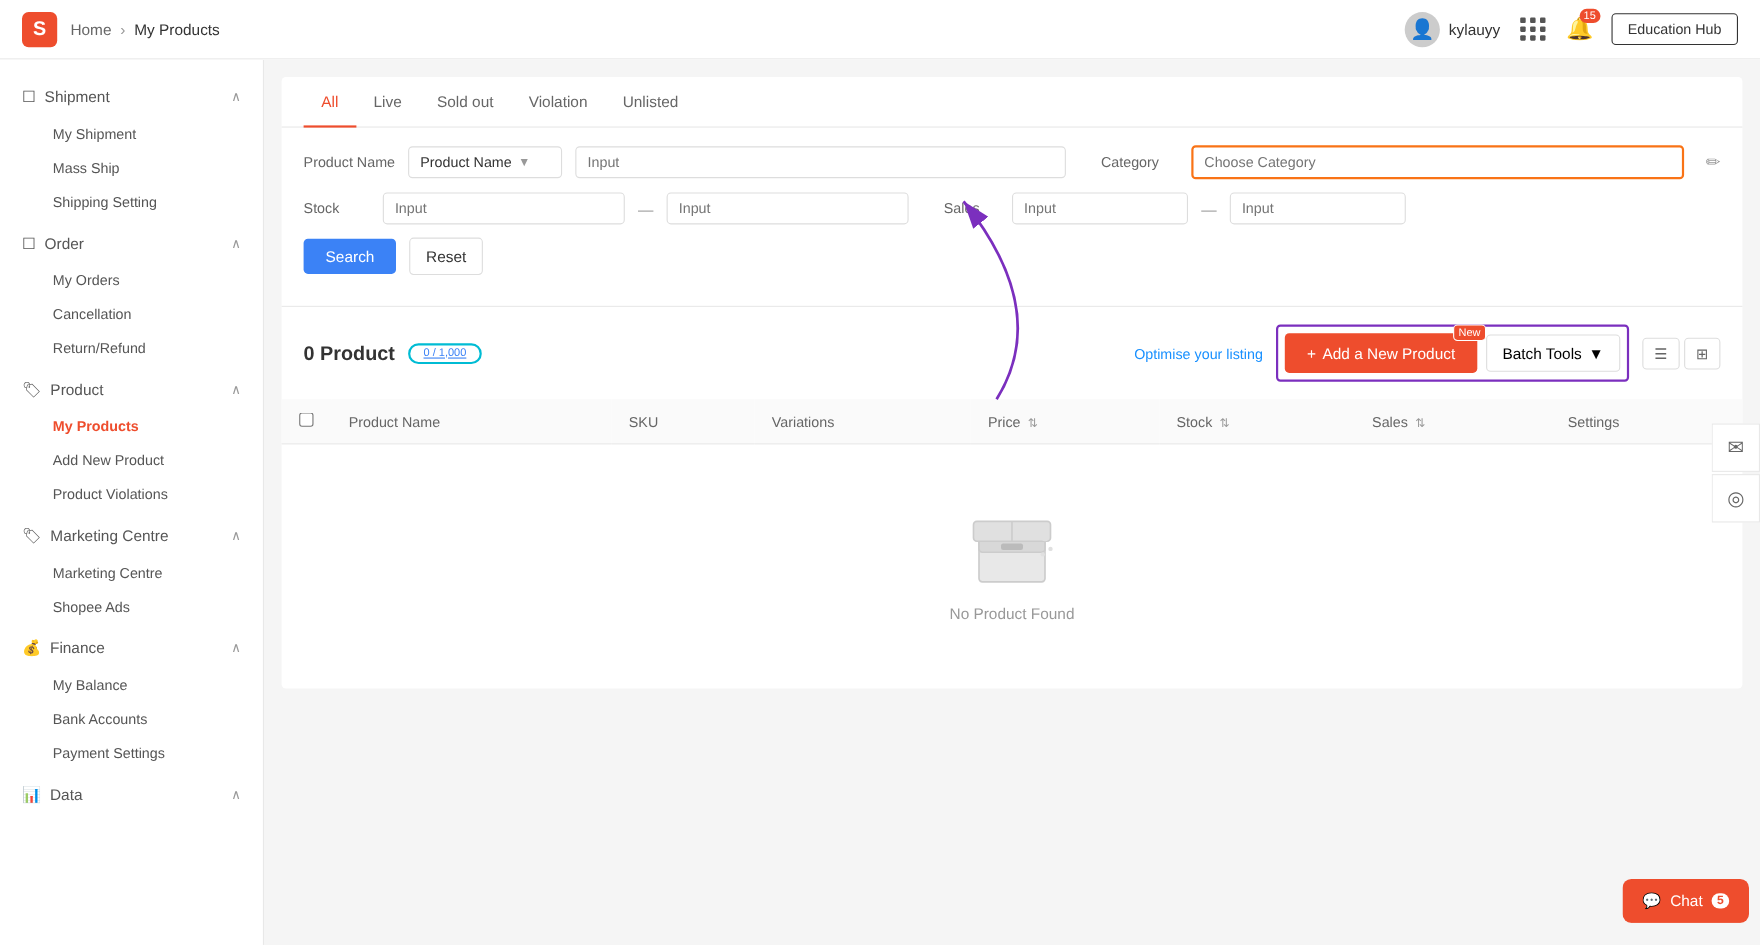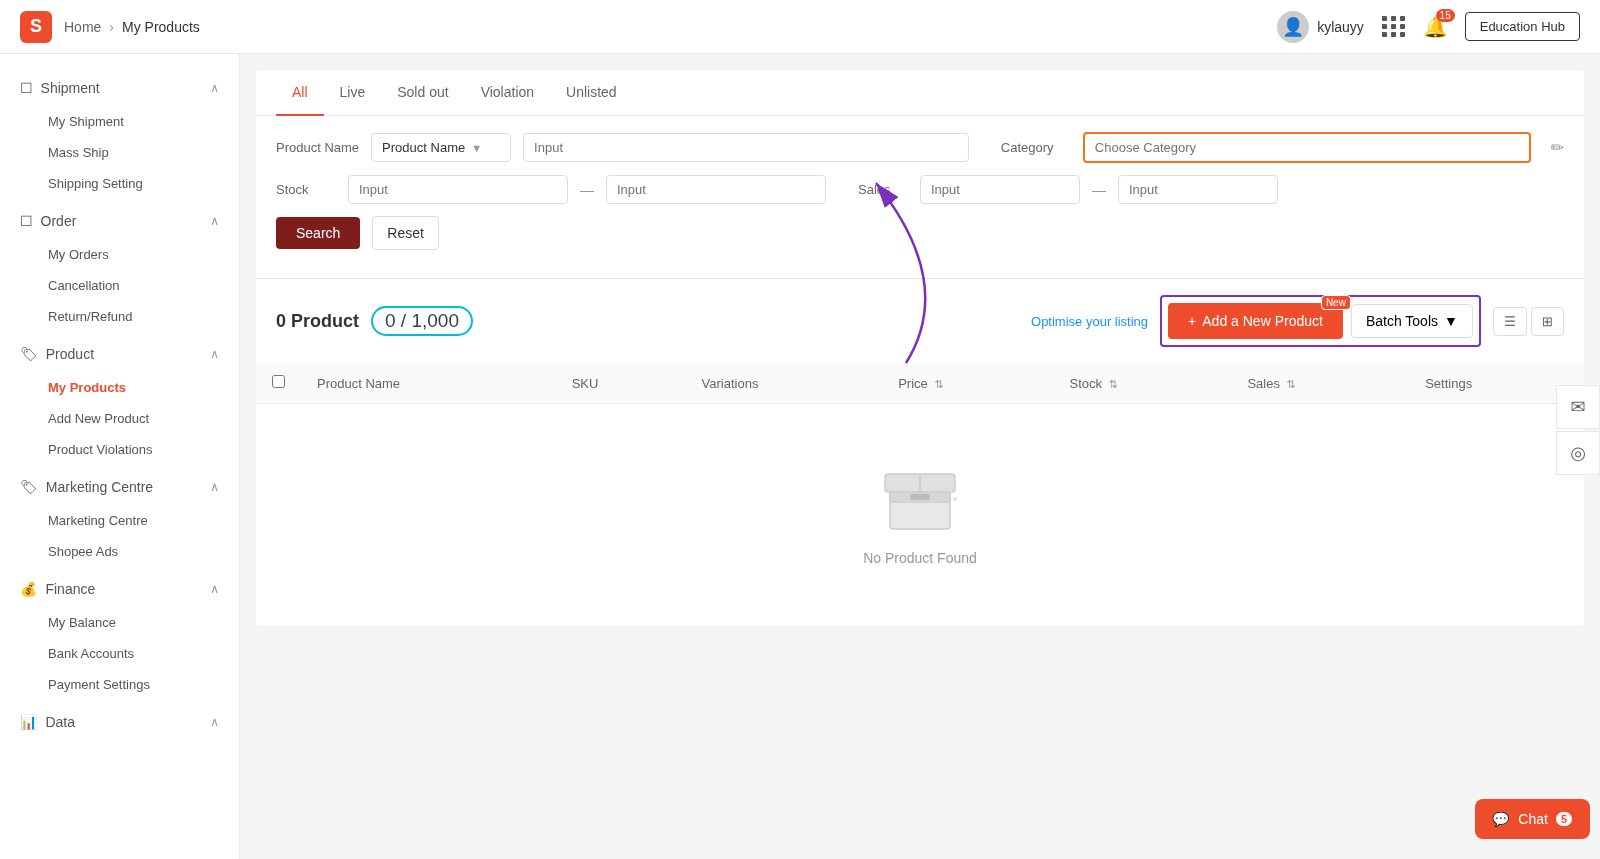--- a/index.html
+++ b/index.html
@@ -143,40 +143,40 @@
       border: 1px solid #ddd; border-radius: 4px; padding: 6px 10px;
       font-size: 13px; color: #999; flex: 1; outline: none;
     }
     .filter-dash { color: #999; }
     .filter-category-input {
       flex: 1; border: 2px solid #f97316; border-radius: 4px; padding: 6px 10px;
       font-size: 13px; color: #999; outline: none;
     }
     .edit-icon { color: #999; cursor: pointer; font-size: 16px; margin-left: 8px; }
     .btn-search {
-      background: #7f1d1d; color: #fff; border: none; border-radius: 4px;
+      background: #3b82f6; color: #fff; border: none; border-radius: 4px;
       padding: 8px 20px; font-size: 14px; cursor: pointer;
     }
     .btn-reset {
       background: #fff; color: #333; border: 1px solid #ddd; border-radius: 4px;
       padding: 8px 14px; font-size: 14px; cursor: pointer;
     }
 
     
     .product-toolbar {
       display: flex; align-items: center; justify-content: space-between;
       padding: 16px 20px;
     }
     .product-count {
       display: flex; align-items: center; gap: 12px;
       font-size: 18px; font-weight: 600;
     }
     .product-limit-badge {
       border: 2px solid #00bcd4; border-radius: 20px;
-      padding: 2px 12px; font-size: 19px; color: #404040; font-weight: normal;
+      padding: 2px 12px; font-size: 10px; color: #3b82f6; font-weight: normal; text-decoration: underline;
     }
     .toolbar-right { display: flex; align-items: center; gap: 12px; }
     .optimise-link { color: #1890ff; font-size: 13px; cursor: pointer; }
     .btn-add-product {
       background: #ee4d2d; color: #fff; border: none; border-radius: 4px;
       padding: 10px 20px; font-size: 14px; cursor: pointer;
       display: flex; align-items: center; gap: 6px;
       position: relative;
     }
     .new-badge {

